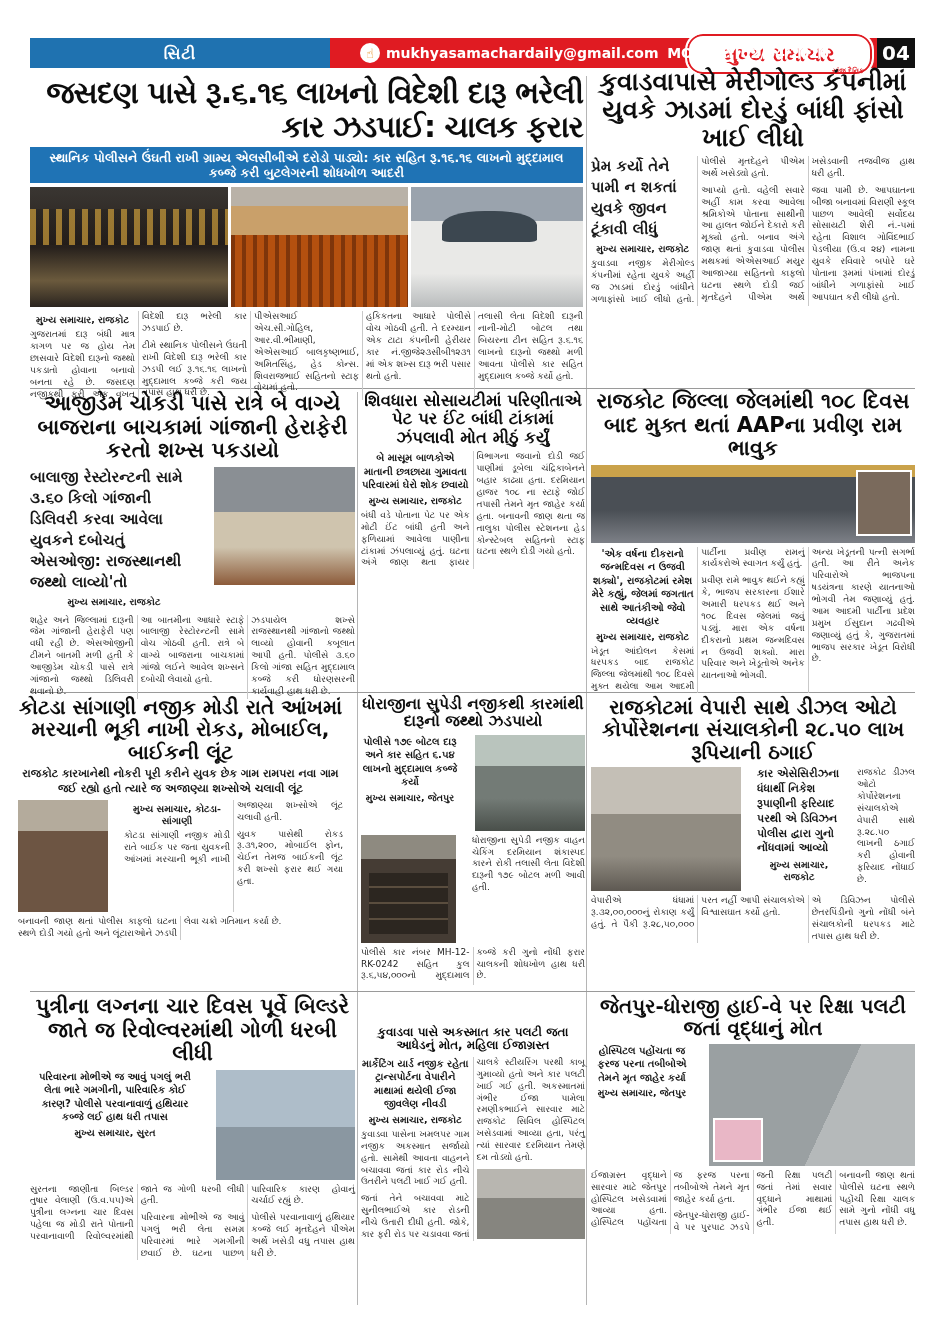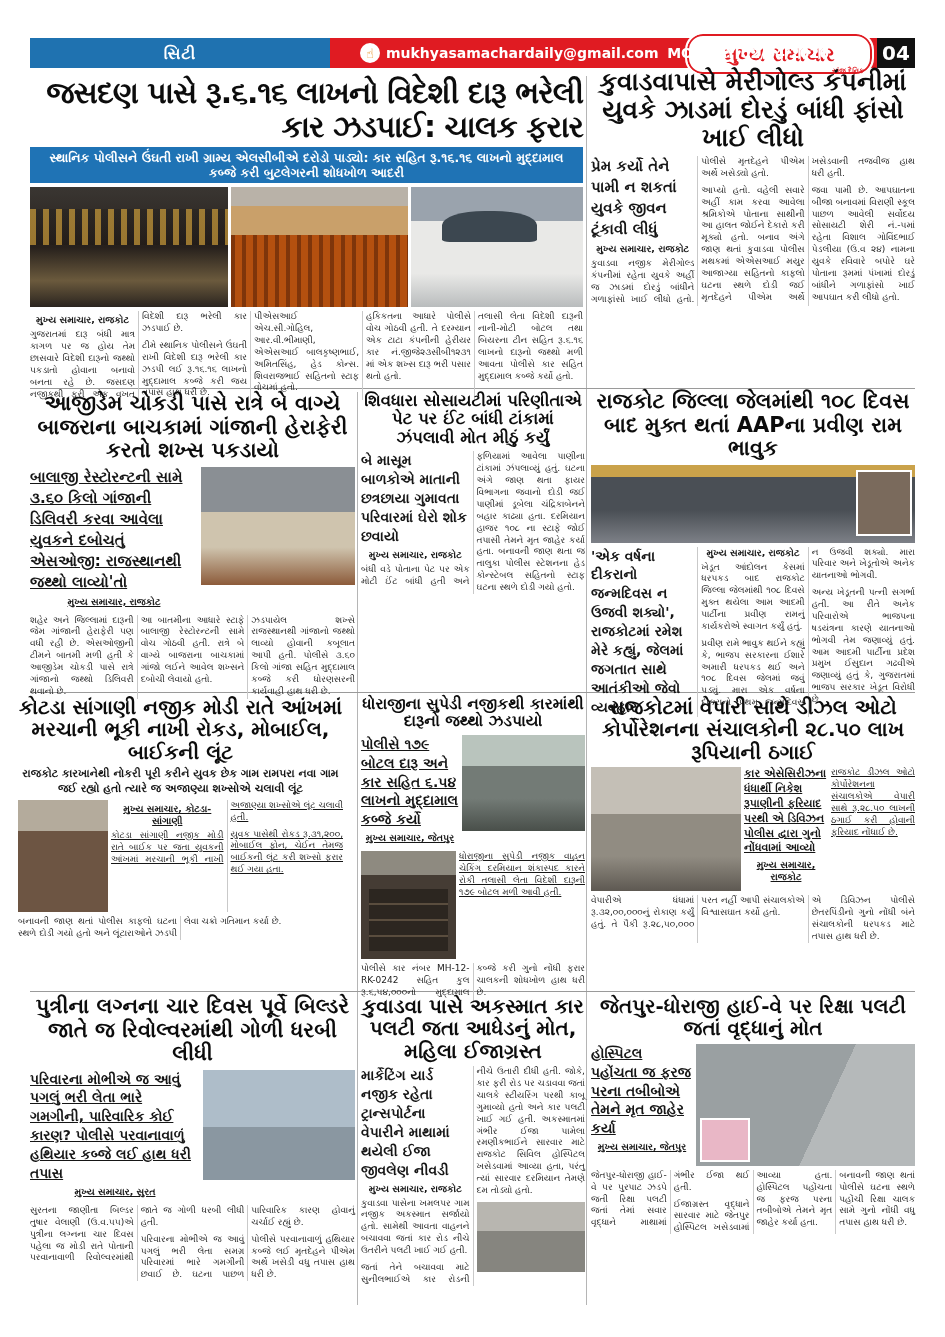--- a/index.html
+++ b/index.html
@@ -22,35 +22,35 @@
   .page-no{width:38px;background:#111;color:#fff;font-weight:800;font-size:20px;
            display:flex;align-items:center;justify-content:center;}
   
   .vrule{position:absolute;width:1px;background:#b5b5b5;}
   .hrule{position:absolute;height:1px;background:#9a9a9a;}
   
   .art{position:absolute;}
   .hl{font-weight:800;text-align:center;line-height:1.12;color:#0c0c0c;margin:0 0 4px 0;}
   .hl-main{font-size:30px;letter-spacing:-1px;text-align:right;}
   .hl-26{font-size:25px;} .hl-22{font-size:21px;} .hl-21{font-size:20px;}
-  .hl-17{font-size:16.5px;} .hl-16{font-size:15.5px;} .hl-18{font-size:20px;}
+  .hl-17{font-size:16.5px;} .hl-16{font-size:15.5px;} .hl-18{font-size:12px;margin-top:31px;}
   .bluebar{background:#1f73b5;color:#fff;font-weight:bold;font-size:12.5px;text-align:center;
            padding:3px 4px;line-height:1.2;}
   .photorow{display:flex;gap:3px;margin:4px 0;}
   .ph{flex:none;position:relative;overflow:hidden;background:#cfccc4;}
   .byline{font-weight:bold;font-size:9.5px;text-align:center;margin:3px 0;}
   .txt{font-size:9px;line-height:1.32;text-align:justify;margin:0 0 5px 0;color:#222;}
   .sub15{font-size:15px;font-weight:700;line-height:1.4;margin:0 0 3px 0;}
-  .sub13{font-size:14px;font-weight:700;line-height:1.35;margin:0 0 3px 0;}
+  .sub13{font-size:10px;font-weight:700;line-height:1.35;margin:0 0 3px 0;text-align:center;}
   .sub11{font-size:11px;font-weight:700;line-height:1.35;margin:0 0 3px 0;}
   .cols-2{column-count:2;column-gap:7px;column-rule:1px solid #c9c9c9;}
   .cols-3{column-count:3;column-gap:7px;column-rule:1px solid #c9c9c9;}
   .cols-4{column-count:4;column-gap:7px;column-rule:1px solid #c9c9c9;}
   .cols-5{column-count:5;column-gap:7px;column-rule:1px solid #c9c9c9;}
-  .row{display:flex;gap:3px;margin-bottom:4px;text-decoration:underline;}
+  .row{display:flex;gap:16px;margin-bottom:4px;}
   .leadcol{flex:none;}
   
   .ph-bottles{background:linear-gradient(180deg,#3a3632 0%,#26201c 50%,#6b5a3d 78%,#2a241f 100%);}
   .ph-bottles::before{content:"";position:absolute;left:0;right:0;top:18%;height:30%;
       background:repeating-linear-gradient(90deg,rgba(214,164,58,.65) 0 6px,rgba(20,16,12,.2) 6px 13px);}
   .ph-orange{background:linear-gradient(180deg,#b9b2a8 0 16%,#c9a06a 16% 40%,#b4500f 40% 100%);}
   .ph-orange::before{content:"";position:absolute;left:0;right:0;top:40%;bottom:0;
       background:repeating-linear-gradient(90deg,rgba(60,20,5,.45) 0 4px,transparent 4px 11px);}
   .ph-car{background:linear-gradient(180deg,#9aa3ad 0 28%,#e9e9e7 28% 72%,#b9bcbd 100%);}
   .ph-car::before{content:"";position:absolute;left:18%;top:20%;width:55%;height:26%;
@@ -244,19 +244,19 @@
   <section class="art" style="left:591px;top:995px;width:324px;height:310px">
     <h2 class="hl hl-21">જેતપુર-ધોરાજી હાઈ-વે પર રિક્ષા પલટી જતાં વૃદ્ધાનું મોત</h2>
     <div class="row">
       <div class="leadcol" style="width:102px">
         <p class="sub13">હોસ્પિટલ પહોંચતા જ ફરજ પરના તબીબોએ તેમને મૃત જાહેર કર્યા</p>
         <p class="byline">મુખ્ય સમાચાર, જેતપુર</p>
       </div>
       <div class="ph ph-road" style="flex:1;height:122px"></div>
     </div>
     <div class="cols-4">
+      <p class="txt">ઈજાગ્રસ્ત વૃદ્ધાને સારવાર માટે જેતપુર હોસ્પિટલ ખસેડવામાં આવ્યા હતા. હોસ્પિટલ પહોંચતા જ ફરજ પરના તબીબોએ તેમને મૃત જાહેર કર્યા હતા.</p>
       <p class="txt">જેતપુર-ધોરાજી હાઈ-વે પર પુરપાટ ઝડપે જતી રિક્ષા પલટી જતાં તેમાં સવાર વૃદ્ધાને માથામાં ગંભીર ઈજા થઈ હતી.</p>
-      <p class="txt">ઈજાગ્રસ્ત વૃદ્ધાને સારવાર માટે જેતપુર હોસ્પિટલ ખસેડવામાં આવ્યા હતા. હોસ્પિટલ પહોંચતા જ ફરજ પરના તબીબોએ તેમને મૃત જાહેર કર્યા હતા.</p>
       <p class="txt">બનાવની જાણ થતાં પોલીસે ઘટના સ્થળે પહોંચી રિક્ષા ચાલક સામે ગુનો નોંધી વધુ તપાસ હાથ ધરી છે.</p>
     </div>
   </section>
 
 </div>
 
 </body></html>

